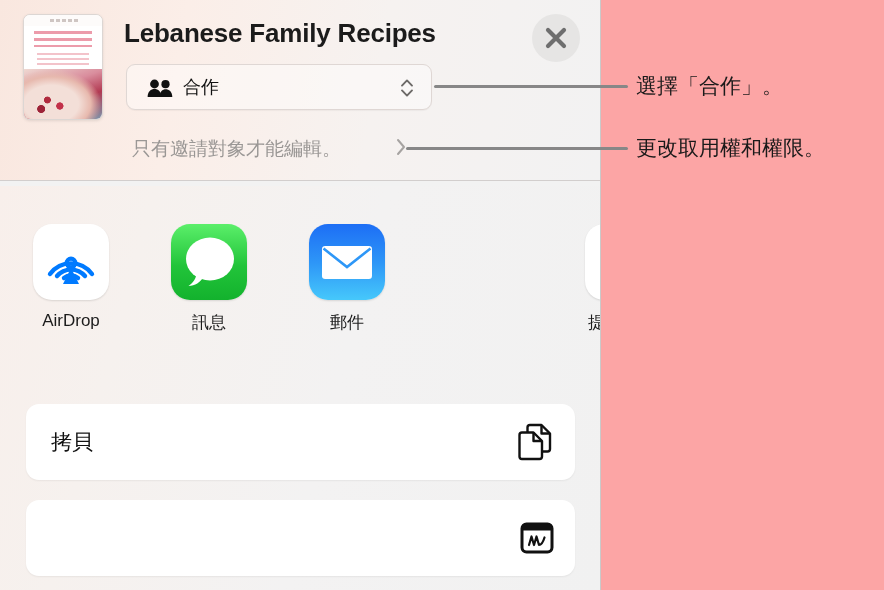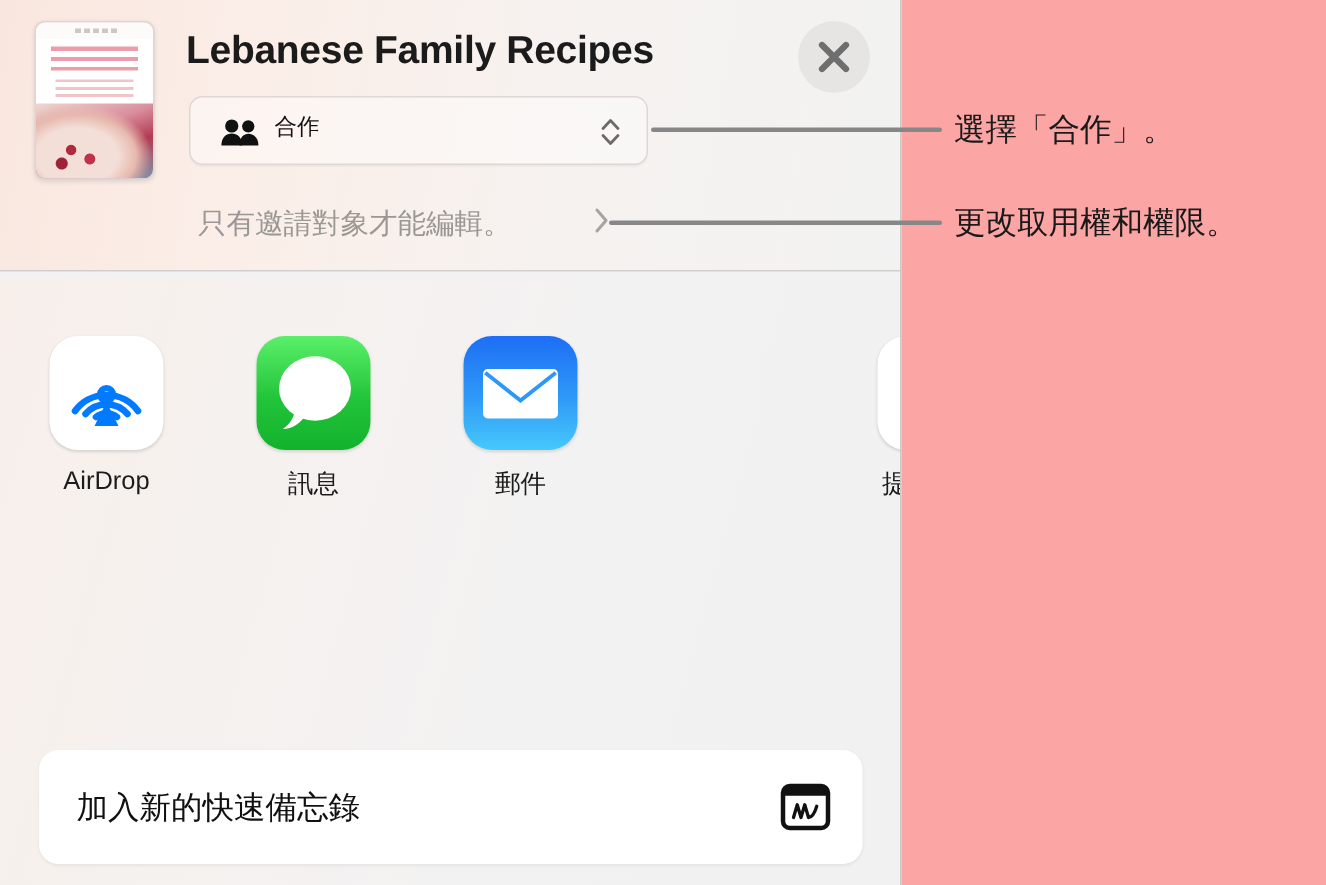--- a/index.html
+++ b/index.html
@@ -74,21 +74,21 @@
   .popup {
     position: absolute; left: 126px; top: 64px; width: 306px; height: 46px;
     background: rgba(255,255,255,0.42);
     border: 1px solid #dfd7d4;
     border-radius: 9px;
     box-shadow: 0 1px 1px rgba(0,0,0,0.04);
   }
   .popup-people { position: absolute; left: 20px; top: 13px; width: 26px; height: 20px; }
   .popup-label {
     position: absolute; left: 56px; top: 10px;
-    font-size: 15px; color: #111; white-space: nowrap;
+    font-size: 18px; color: #111; white-space: nowrap;
   }
   .popup-chev { position: absolute; right: 16px; top: 12px; width: 16px; height: 22px; }
 
   .subtitle {
     position: absolute; left: 132px; top: 136px;
     font-size: 19px; color: #9a9795; white-space: nowrap;
   }
   .sub-chev { position: absolute; left: 395px; top: 136px; width: 12px; height: 22px; }
 
   
@@ -218,23 +218,33 @@
         <div class="app" style="left:580px;">
           <div class="app-tile tile-reminders">
             
             
             
           </div>
           <div class="app-name" style="text-align:left;padding-left:8px;">提</div>
         </div>
       </div>
 
+      <div class="action-row" style="top:218px;">
+        <div class="action-label">拷貝</div>
+        <svg class="action-icon" width="38" height="40" viewBox="0 0 38 40">
+          <path d="M13 3 h11.5 L33 11.5 V27 a2.5 2.5 0 0 1 -2.5 2.5 H13 a2.5 2.5 0 0 1 -2.5 -2.5
+                   V5.5 A2.5 2.5 0 0 1 13 3 Z" fill="#fff" stroke="#111" stroke-width="2.4" stroke-linejoin="round"></path>
+          <path d="M24.5 3 V11.5 H33" fill="none" stroke="#111" stroke-width="2.4" stroke-linejoin="round"></path>
+          <path d="M5 10.5 h11.5 L25 19 V34.5 A2.5 2.5 0 0 1 22.5 37 H5 A2.5 2.5 0 0 1 2.5 34.5
+                   V13 A2.5 2.5 0 0 1 5 10.5 Z" fill="#fff" stroke="#111" stroke-width="2.4" stroke-linejoin="round"></path>
+          <path d="M16.5 10.5 V19 H25" fill="none" stroke="#111" stroke-width="2.4" stroke-linejoin="round"></path>
+        </svg>
+      </div>
 
       <div class="action-row" style="top:314px;">
-        <div class="action-label">加入新的快速備忘錄</div>
         <svg class="action-icon" width="36" height="36" viewBox="0 0 36 36">
           <rect x="3" y="4" width="30" height="28" rx="4.5" fill="#fff" stroke="#111" stroke-width="3"></rect>
           <path d="M3 10.5 V8.5 A4.5 4.5 0 0 1 7.5 4 H28.5 A4.5 4.5 0 0 1 33 8.5 V10.5 Z" fill="#111"></path>
           <path d="M10 25 L12.5 16.5 L15 25 L17.5 16.5 L20 25 C22 25 24 22.5 25.5 17.5" fill="none" stroke="#111" stroke-width="2.2" stroke-linecap="round" stroke-linejoin="round"></path>
         </svg>
       </div>
     </div>
   </div>
 
   <div class="leader" style="left:434px; top:85px; width:194px;"></div>

